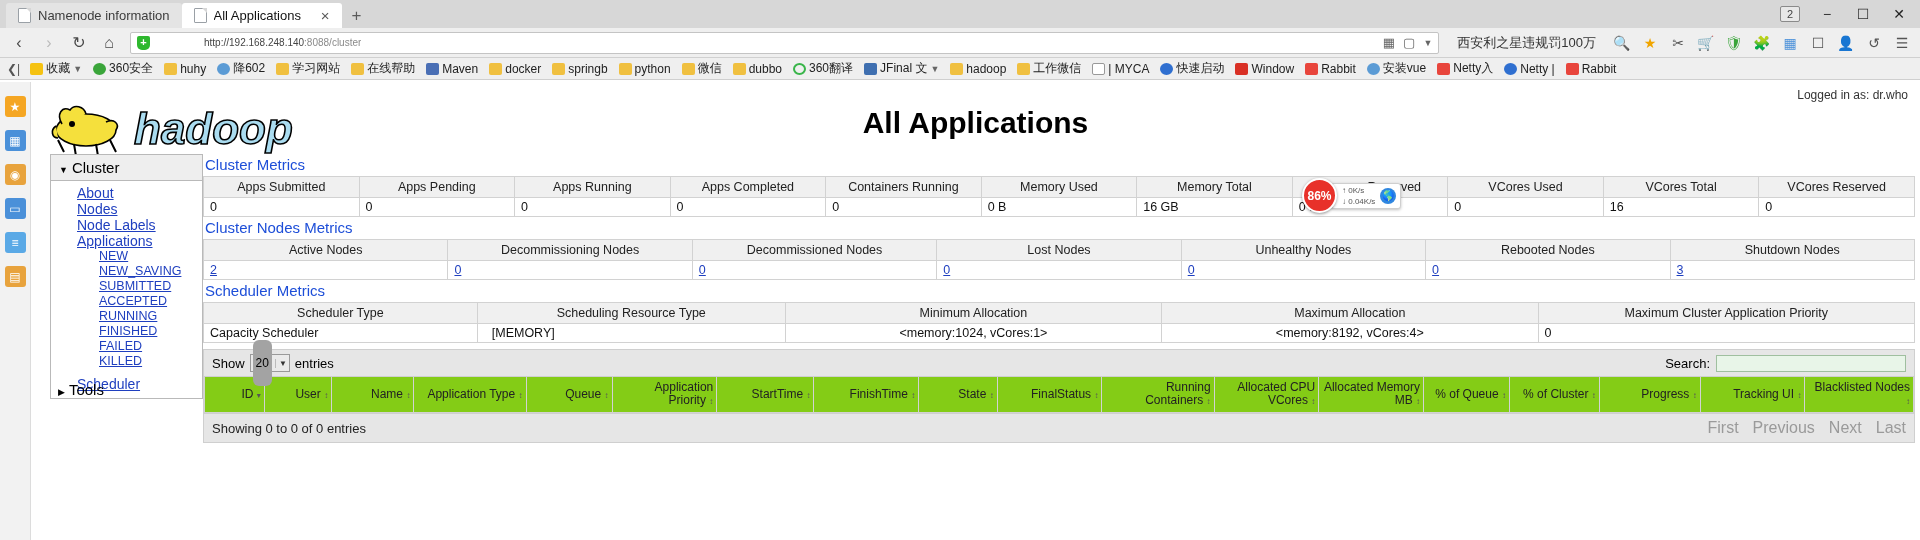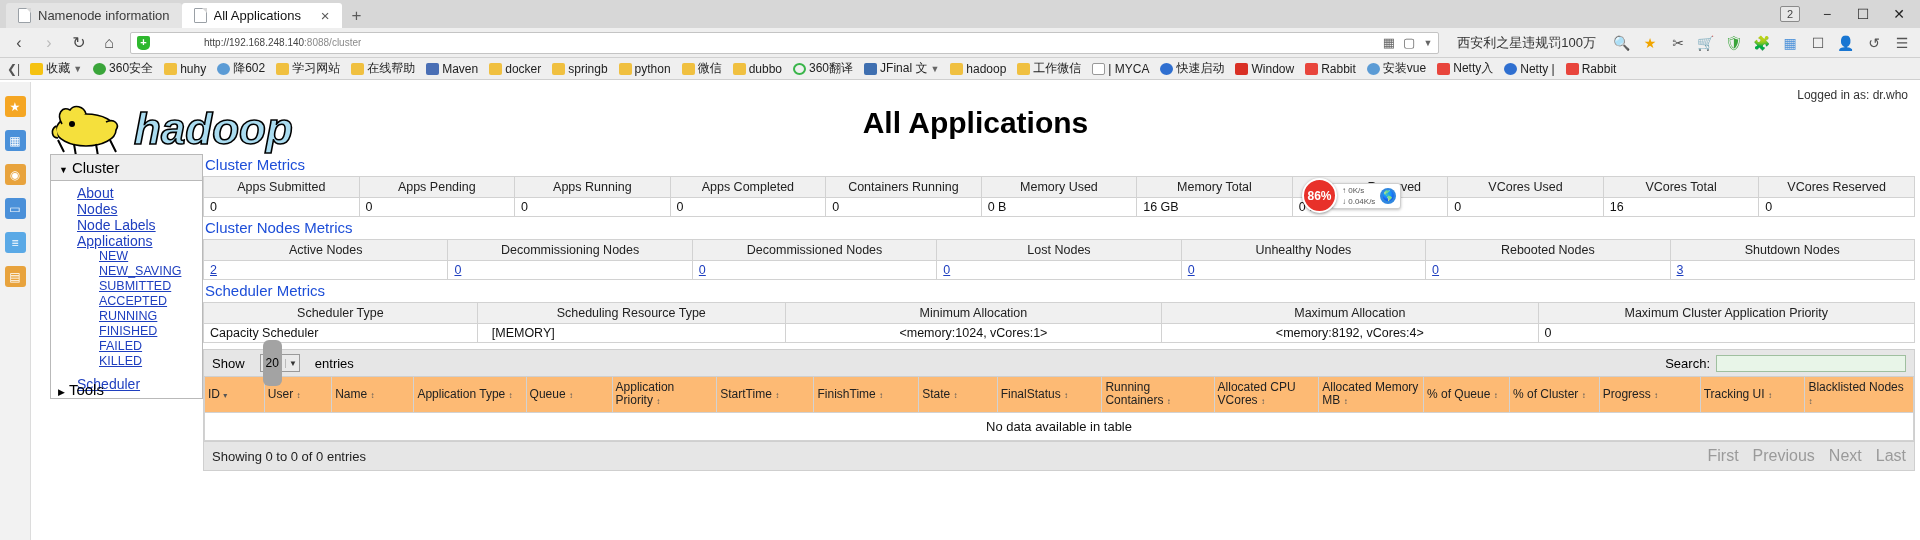--- a/index.html
+++ b/index.html
@@ -104,31 +104,31 @@
     font-size:12.5px; color:#222; padding:3px 4px; text-align:center;
   }
   table.m td {
     border:1px solid #d2d2d2; font-size:12.5px; color:#111; padding:2px 6px; text-align:left; height:19px;
   }
   table.m td a { color:#1f3fbf; text-decoration:underline; }
 
   
   .dt-wrap { border:1px solid #cfcfcf; margin-top:6px; }
   .dt-top { background:#e6e6e6; border-bottom:1px solid #cfcfcf; padding:4px 8px; display:flex; align-items:center; font-size:13px; }
-  .dt-show { display:flex; align-items:center; gap:15px; }
+  .dt-show { display:flex; align-items:center; gap:5px; }
   .dt-sel { border:1px solid #999; background:#eaeaea; height:18px; display:flex; align-items:center; padding:0 2px; gap:3px; font-size:12px; }
   .dt-sel .val { background:#a3a3a3; padding:16px 3px;border-radius:6px; }
   .dt-sel .arr { font-size:8px; color:#333; border-left:1px solid #bbb; padding-left:3px; }
   .dt-search { margin-left:auto; display:flex; align-items:center; gap:6px;justify-content:center; }
   .dt-search input { border:1px solid #9fbf9f; background:#e8f5e8; height:17px; width:190px; font-size:12px; padding:0 4px; }
 
   table.dt { width:100%; border-collapse:collapse; table-layout:fixed; }
   table.dt th {
-    background:#fdba74; border:1px solid #d2d2d2; border-top:none; font-weight:normal;
-    font-size:12px; color:#222; padding:4px 3px; text-align:left; vertical-align:middle; line-height:13px;
+    background:#84cc16; border:1px solid #d2d2d2; border-top:none; font-weight:normal;
+    font-size:12px; color:#222; padding:4px 3px; text-align:right; vertical-align:middle; line-height:13px;
   }
   table.dt th .sc { font-size:8px; color:#555; }
   .dt-empty { text-align:center; font-size:13px; color:#111; padding:6px 0; border:1px solid #d2d2d2; border-top:none; }
   .dt-bot { background:#e6e6e6; border-top:1px solid #cfcfcf; padding:5px 8px; display:flex; align-items:center; font-size:13px; color:#222; }
   .dt-pager { margin-left:auto; display:flex; gap:14px; color:#9a9a9a; font-size:16px; }
   .dt-pager .on { color:#9a9a9a; }
 
   
   .perf { position:absolute; left:1302px; top:178px; display:flex; align-items:center; z-index:40; }
   .perf-ring {
@@ -481,21 +481,20 @@
           <th style="width:5.6%"><span>Allocated Memory MB</span> <span class="sc">↕</span></th>
           <th style="width:4.6%"><span>% of Queue</span> <span class="sc">↕</span></th>
           <th style="width:4.8%"><span>% of Cluster</span> <span class="sc">↕</span></th>
           <th style="width:5.4%"><span>Progress</span> <span class="sc">↕</span></th>
           <th style="width:5.6%"><span>Tracking UI</span> <span class="sc">↕</span></th>
           <th style="width:5.8%"><span>Blacklisted Nodes</span> <span class="sc">↕</span></th>
         </tr>
           </thead>
       </table>
 
-      <div class="dt-empty">No data available in table</div>
 
       <div class="dt-bot">
         <span>Showing 0 to 0 of 0 entries</span>
         <span class="dt-pager">
           <span class="on">First</span>
           <span class="on">Previous</span>
           <span class="on">Next</span>
           <span class="on">Last</span>
         </span>
       </div>

